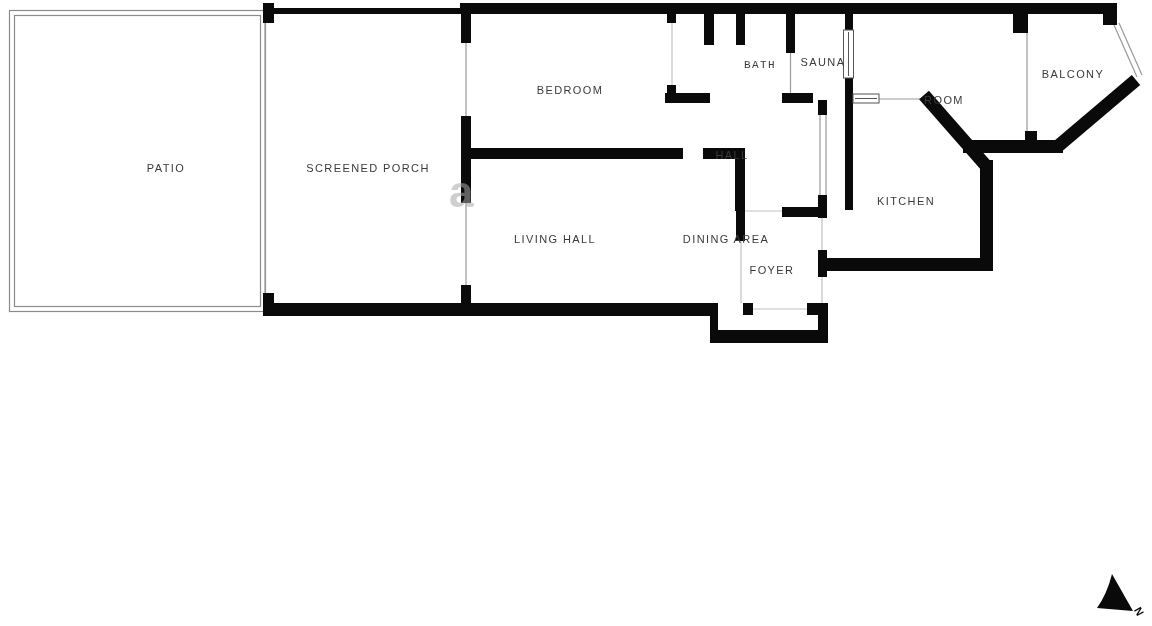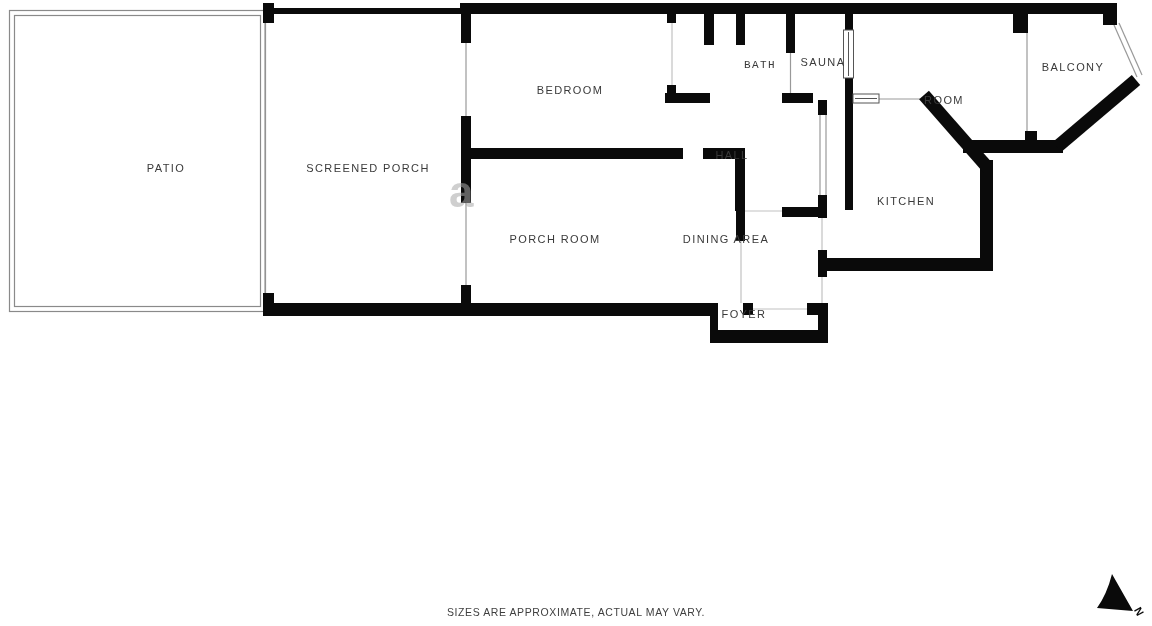--- a/index.html
+++ b/index.html
@@ -111,22 +111,21 @@
   </svg>
 
   <div class="watermark">a</div>
 
   <div class="room-label" style="left:140px;top:168px;margin-left:26px;">PATIO</div>
   <div class="room-label" style="left:368px;top:168px;">SCREENED PORCH</div>
   <div class="room-label" style="left:570px;top:90px;">BEDROOM</div>
   <div class="room-label" style="left:760px;top:65px;font-family:Liberation Mono, monospace;">BATH</div>
   <div class="room-label" style="left:823px;top:62px;">SAUNA</div>
   <div class="room-label" style="left:944px;top:84px;margin-top:16px;">ROOM</div>
-  <div class="room-label" style="left:1073px;top:67px;">BALCONY</div>
+  <div class="room-label" style="left:1073px;top:74px;">BALCONY</div>
   <div class="room-label" style="left:732px;top:155px;">HALL</div>
   <div class="room-label" style="left:906px;top:201px;">KITCHEN</div>
-  <div class="room-label" style="left:555px;top:239px;">PORCH ROOM</div>
+  <div class="room-label" style="left:555px;top:239px;">LIVING HALL</div>
   <div class="room-label" style="left:726px;top:239px;text-align:right;">DINING AREA</div>
-  <div class="room-label" style="left:744px;top:270px;margin-top:44px;">FOYER</div>
+  <div class="room-label" style="left:772px;top:270px;">FOYER</div>
 
-  <div class="disclaimer">SIZES ARE APPROXIMATE, ACTUAL MAY VARY.</div>
 
 </div>
 
 </body></html>

